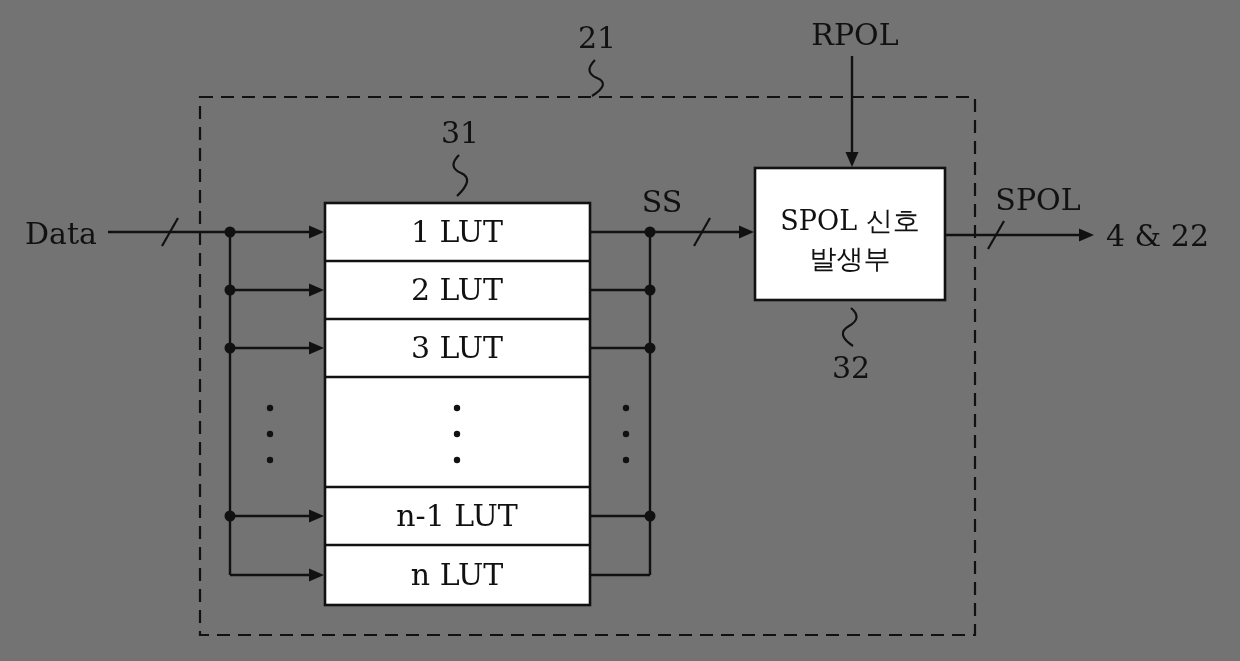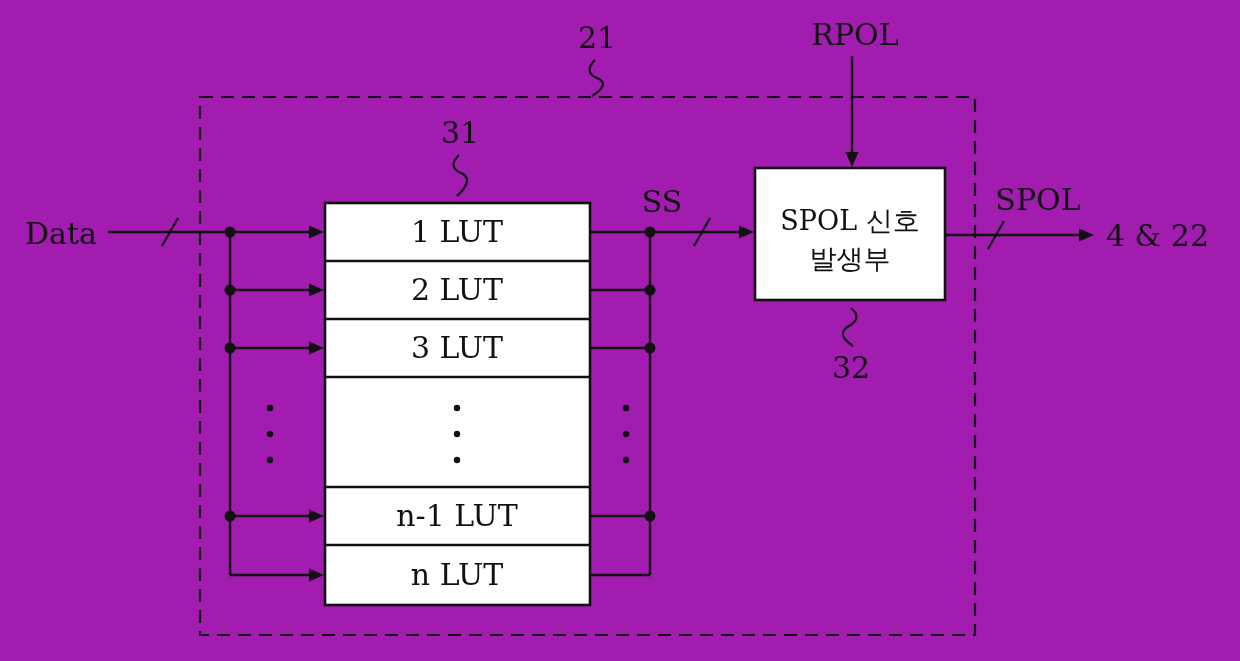--- a/index.html
+++ b/index.html
@@ -4,21 +4,21 @@
 <style>
   html, body {
     margin: 0;
     padding: 0;
     background: #ffffff;
   }
   #stage {
     position: relative;
     width: 1240px;
     height: 661px;
-    background: #a21caf;
+    background: #737373;
     overflow: hidden;
   }
   svg text {
     font-family: "DejaVu Serif", "Liberation Serif", serif;
     fill: #111111;
   }
   .lbl      { font-size: 30px; }
   .lbl-mid  { text-anchor: middle; }
   .lbl-kr   { font-size: 27px; text-anchor: middle; }
   .ref      { font-size: 30px; text-anchor: middle; }

